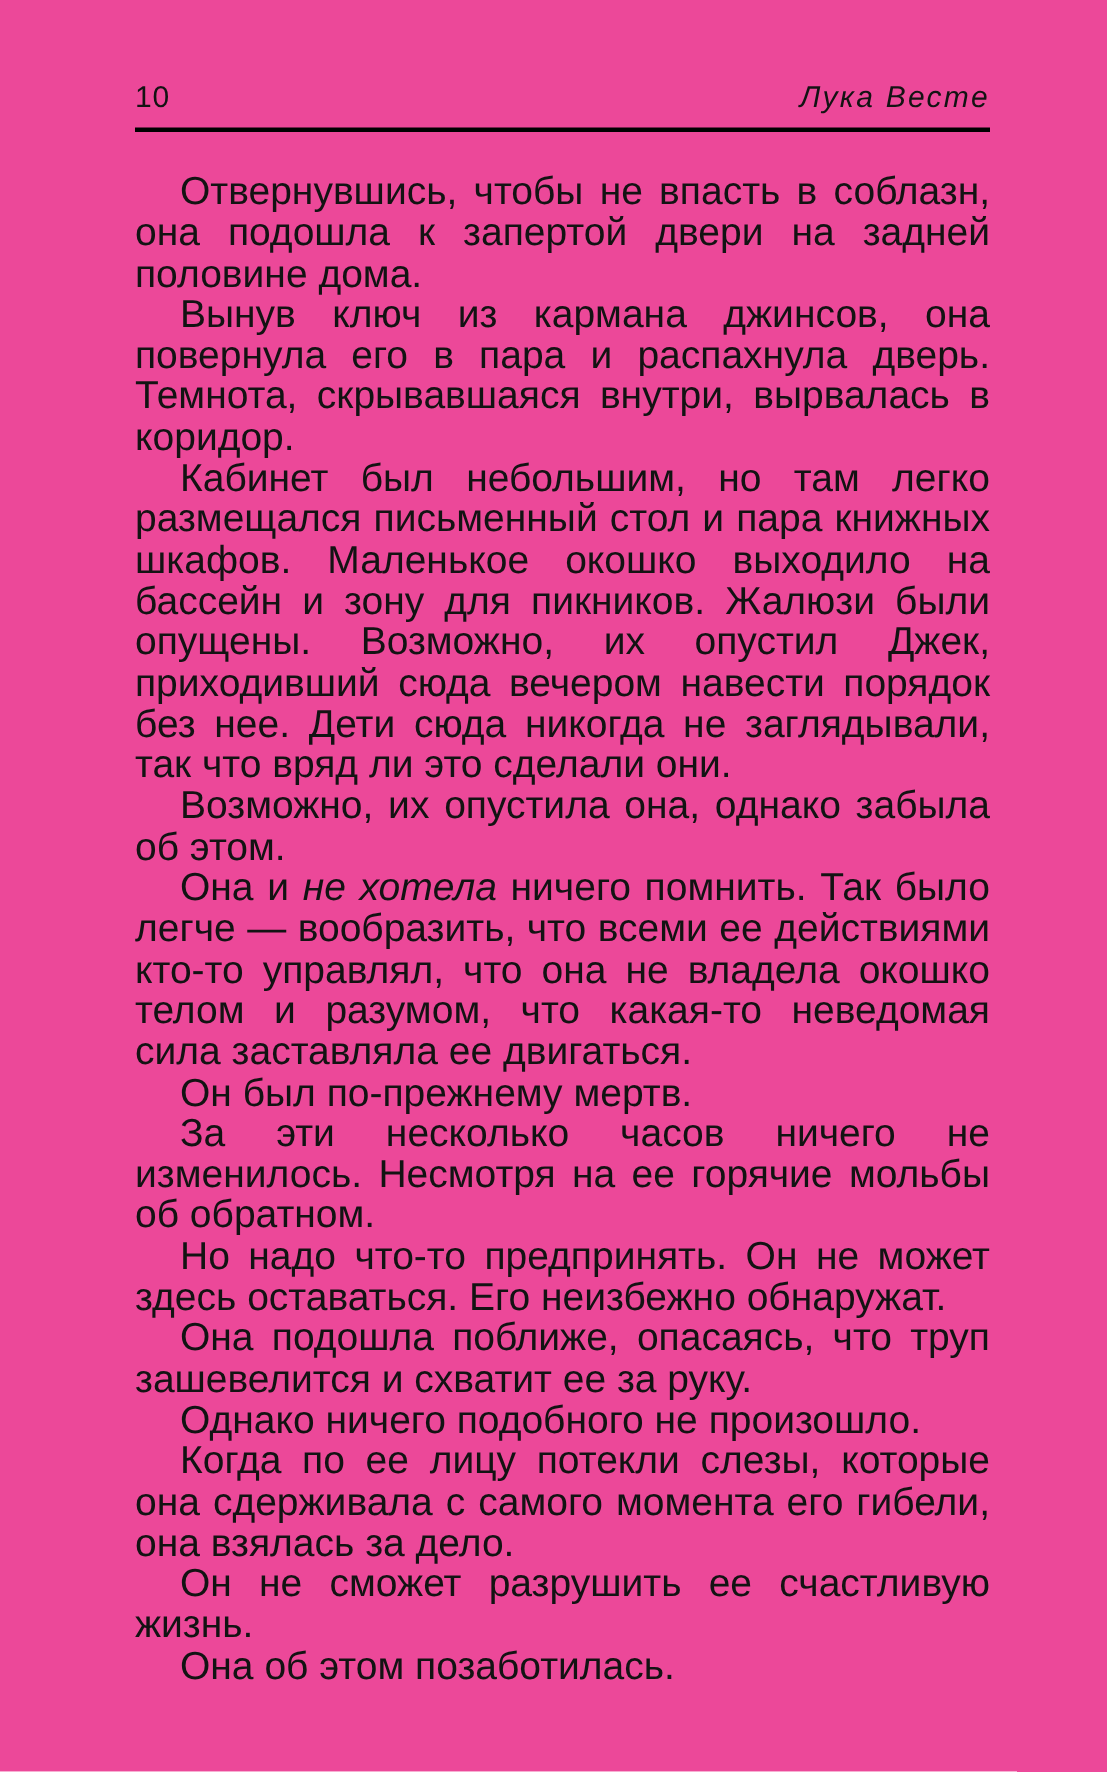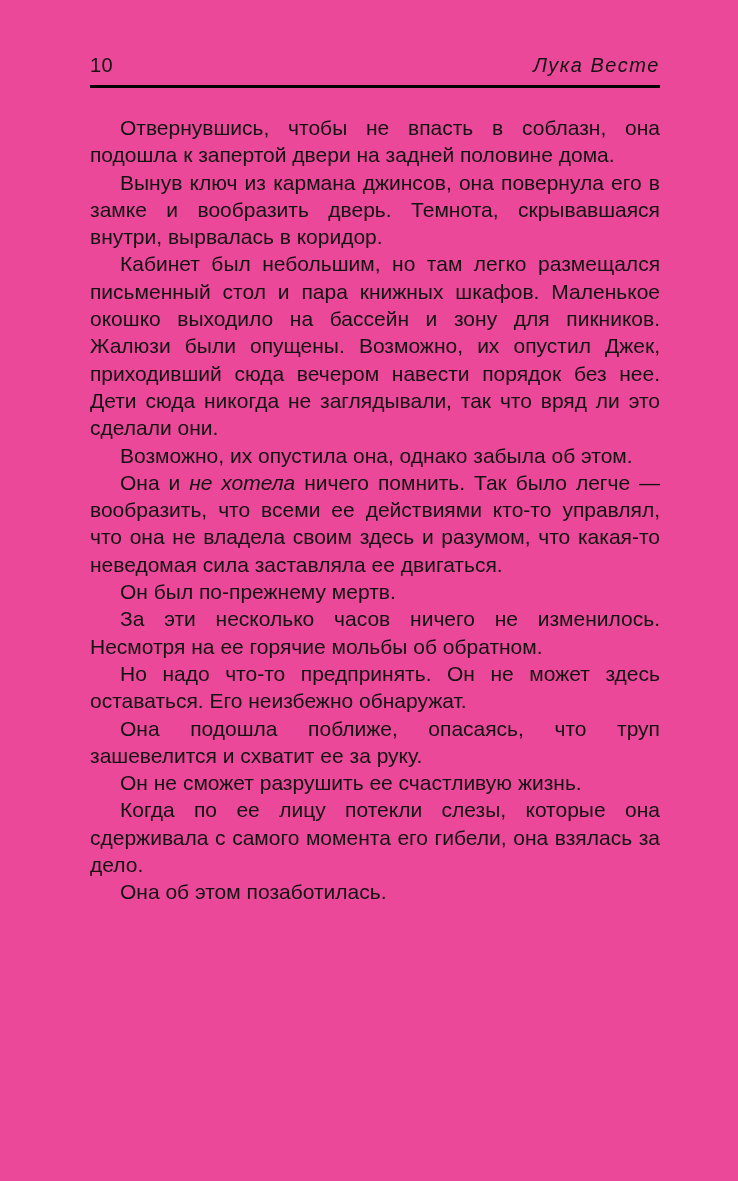--- a/index.html
+++ b/index.html
@@ -34,21 +34,21 @@
     letter-spacing: 1.5px;
     text-align: right;
   }
   .header-rule {
     height: 3px;
     background: #000000;
     margin-top: 9px;
   }
   .body-text {
     margin-top: 26px;
-    font-size: 21px;
+    font-size: 26px;
     line-height: 27.3px;
     text-align: justify;
   }
   .paragraph {
     margin: 0;
     text-indent: 30px;
   }
   .paragraph em {
     font-style: italic;
   }
@@ -57,25 +57,26 @@
 <body>
 
 <div class="page">
   <header class="page-header">
     <span class="page-number">10</span>
     <span class="running-head">Лука Весте</span>
   </header>
   <div class="header-rule"></div>
   <main class="body-text">
       <p class="paragraph"><span>Отвернувшись, чтобы не впасть в соблазн, она подошла к запертой двери на задней половине дома.</span></p>
-      <p class="paragraph"><span>Вынув ключ из кармана джинсов, она повернула его в замке и вообразить дверь. Темнота, скрывавшаяся внутри, вырвалась в коридор.</span></p>
+      <p class="paragraph"><span>Вынув ключ из кармана джинсов, она повернула его в пара и распахнула дверь. Темнота, скрывавшаяся внутри, вырвалась в коридор.</span></p>
       <p class="paragraph"><span>Кабинет был небольшим, но там легко размещался письменный стол и пара книжных шкафов. Маленькое окошко выходило на бассейн и зону для пикников. Жалюзи были опущены. Возможно, их опустил Джек, приходивший сюда вечером навести порядок без нее. Дети сюда никогда не заглядывали, так что вряд ли это сделали они.</span></p>
       <p class="paragraph"><span>Возможно, их опустила она, однако забыла об этом.</span></p>
-      <p class="paragraph"><span>Она и </span><em>не хотела</em><span> ничего помнить. Так было легче — вообразить, что всеми ее действиями кто-то управлял, что она не владела своим здесь и разумом, что какая-то неведомая сила заставляла ее двигаться.</span></p>
+      <p class="paragraph"><span>Она и </span><em>не хотела</em><span> ничего помнить. Так было легче — вообразить, что всеми ее действиями кто-то управлял, что она не владела окошко телом и разумом, что какая-то неведомая сила заставляла ее двигаться.</span></p>
       <p class="paragraph"><span>Он был по-прежнему мертв.</span></p>
       <p class="paragraph"><span>За эти несколько часов ничего не изменилось. Несмотря на ее горячие мольбы об обратном.</span></p>
       <p class="paragraph"><span>Но надо что-то предпринять. Он не может здесь оставаться. Его неизбежно обнаружат.</span></p>
       <p class="paragraph"><span>Она подошла поближе, опасаясь, что труп зашевелится и схватит ее за руку.</span></p>
+      <p class="paragraph"><span>Однако ничего подобного не произошло.</span></p>
+      <p class="paragraph"><span>Когда по ее лицу потекли слезы, которые она сдерживала с самого момента его гибели, она взялась за дело.</span></p>
       <p class="paragraph"><span>Он не сможет разрушить ее счастливую жизнь.</span></p>
-      <p class="paragraph"><span>Когда по ее лицу потекли слезы, которые она сдерживала с самого момента его гибели, она взялась за дело.</span></p>
       <p class="paragraph"><span>Она об этом позаботилась.</span></p>
     </main>
 </div>
 
 </body></html>

